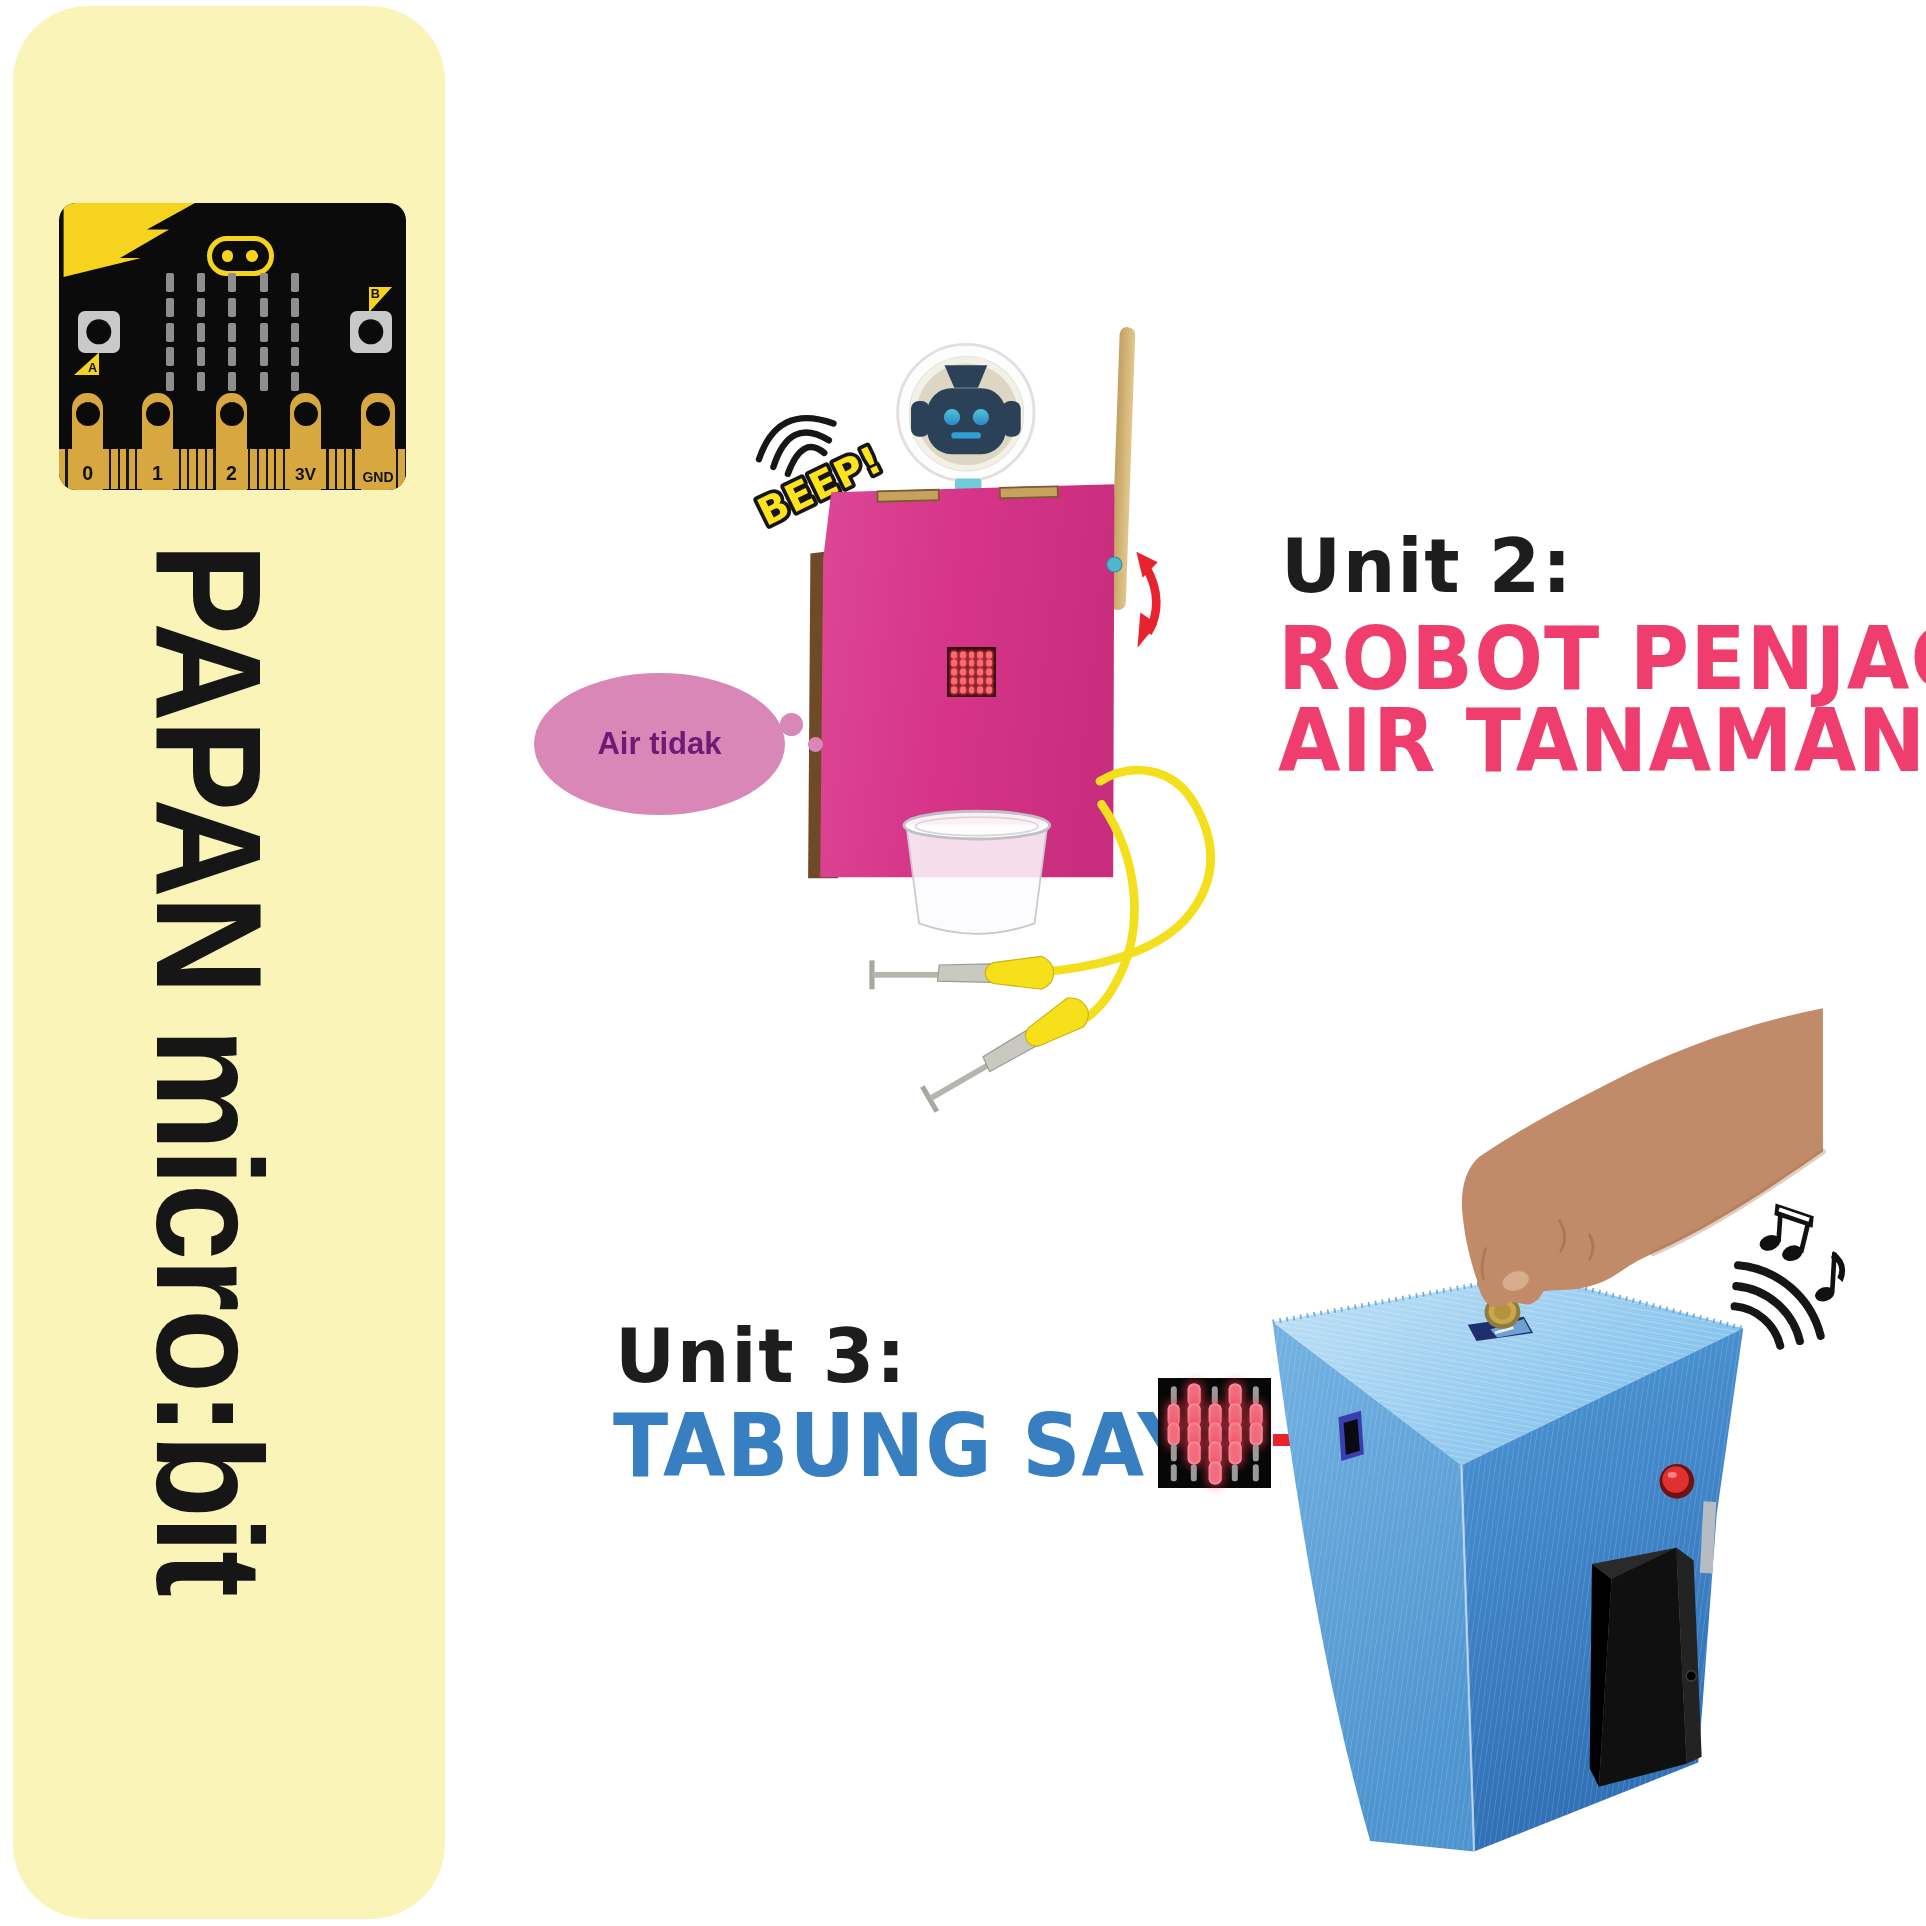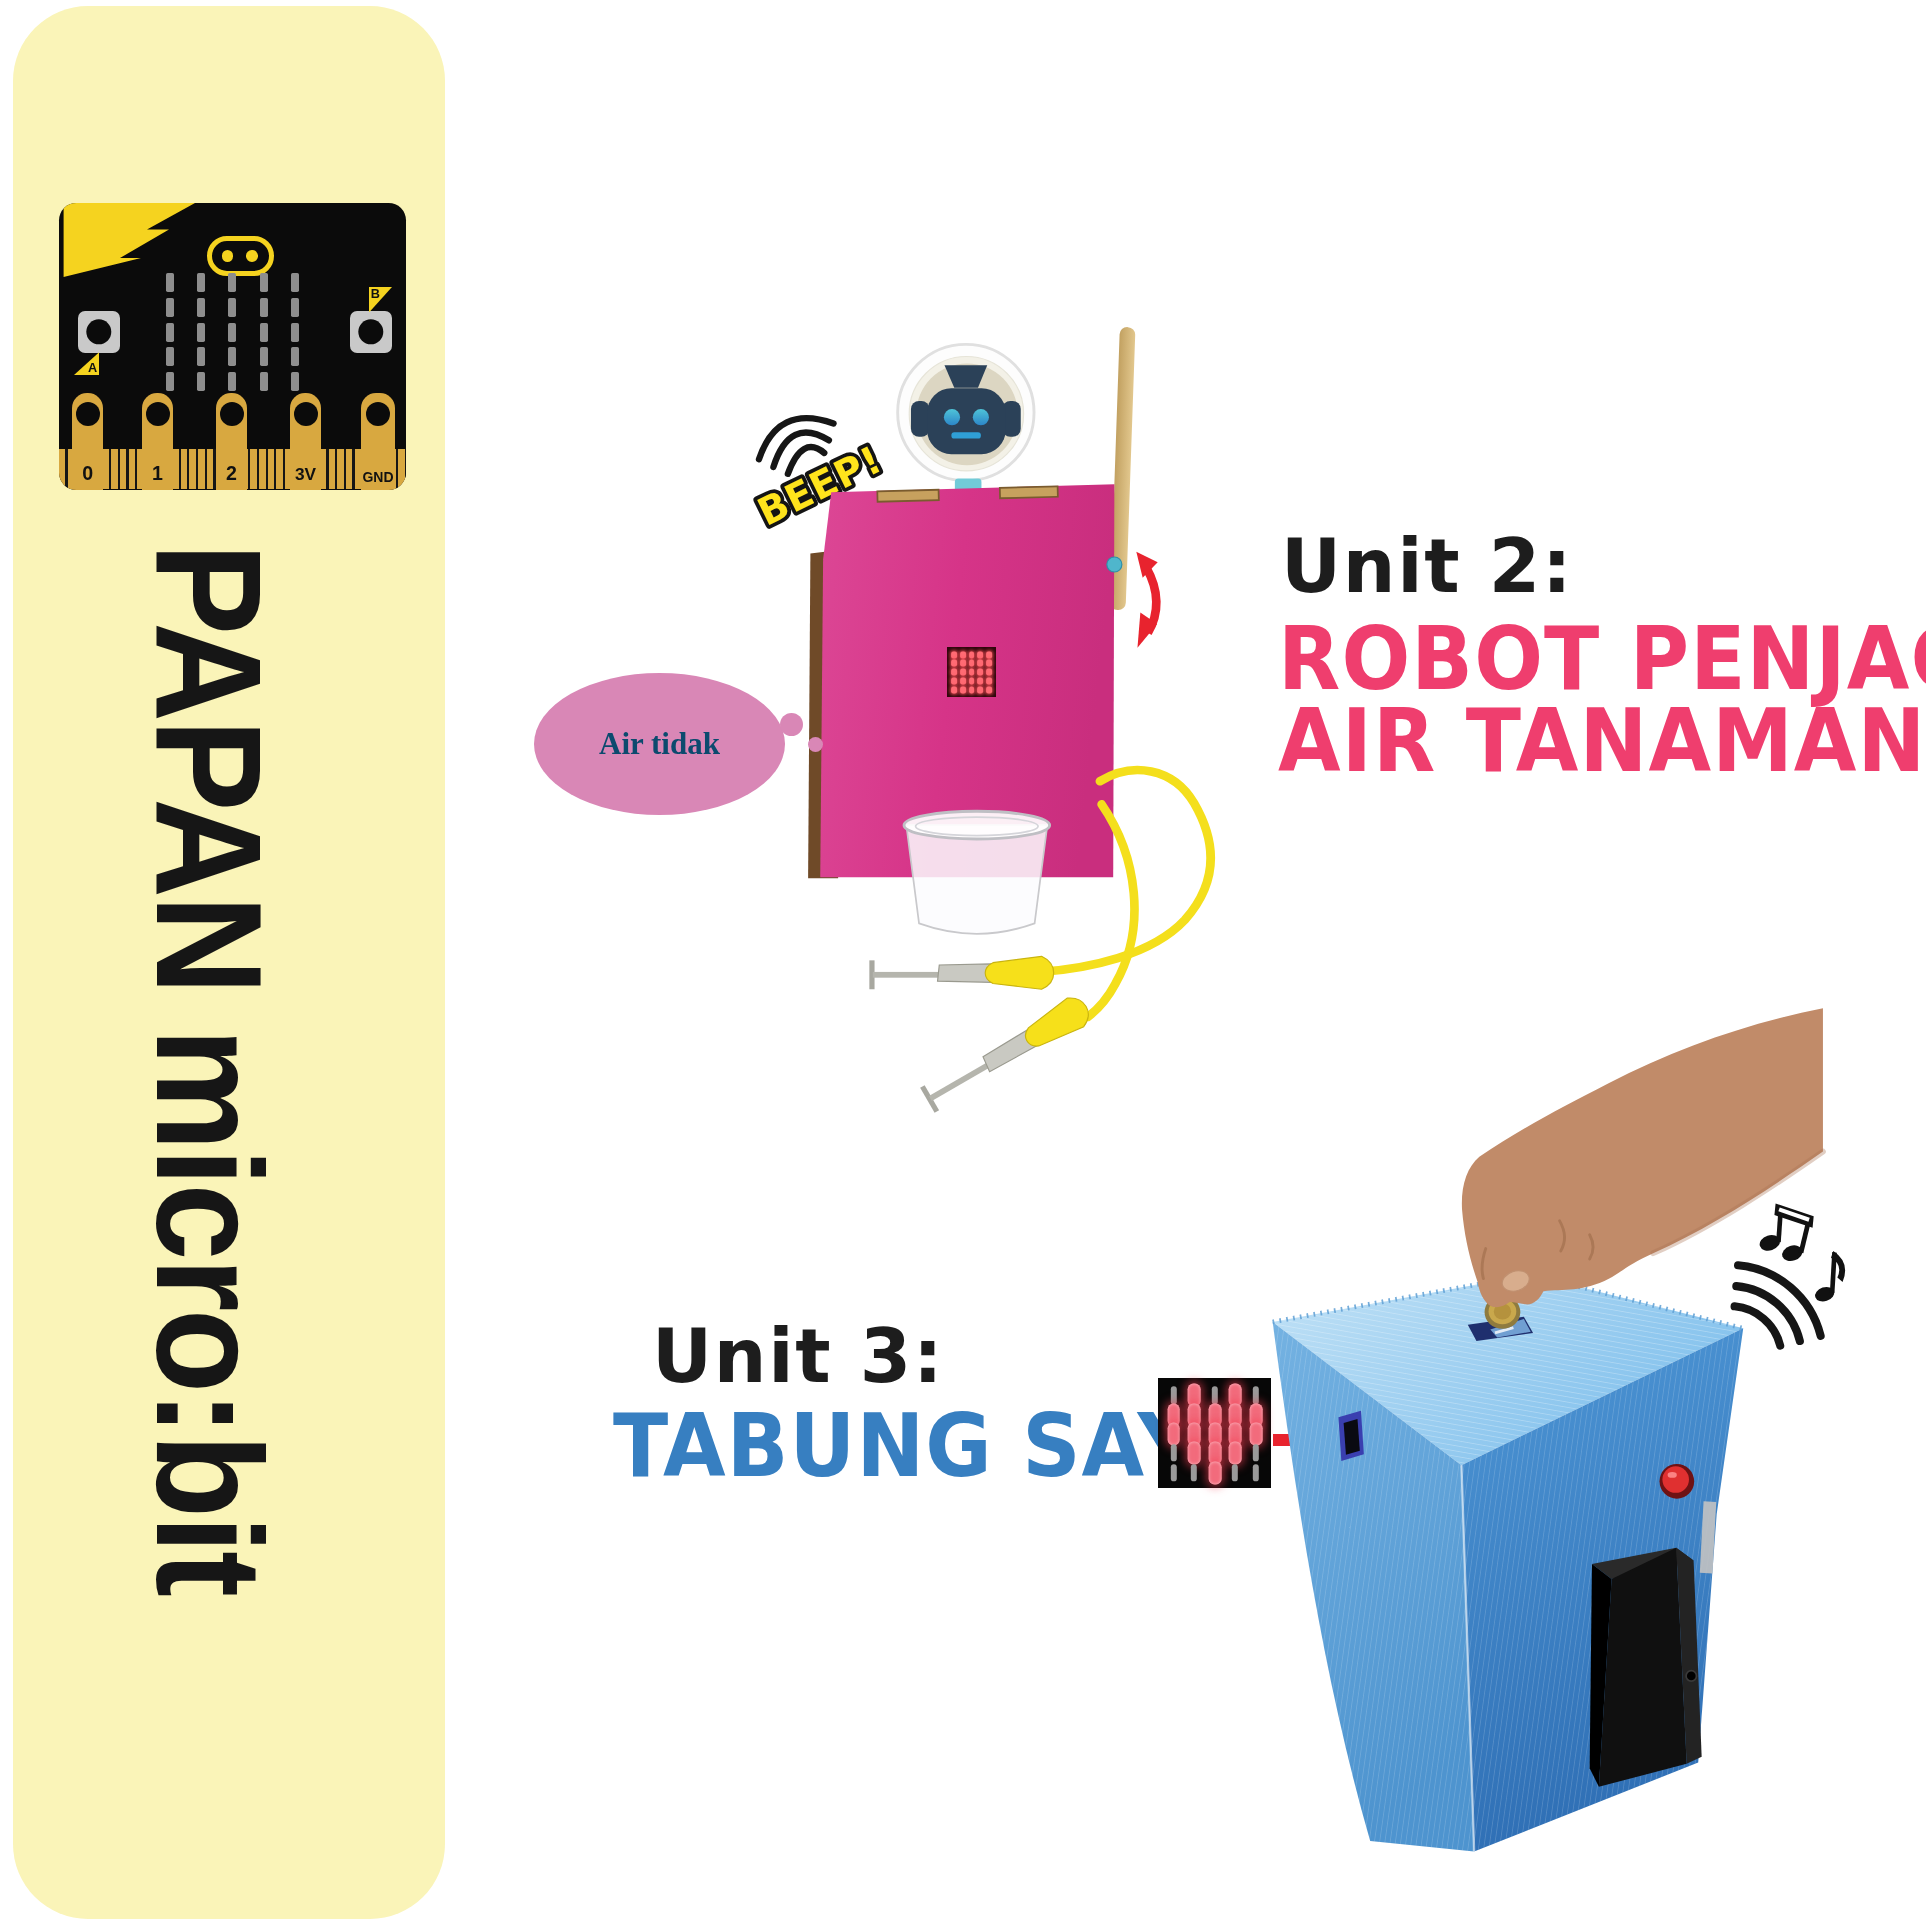--- a/index.html
+++ b/index.html
@@ -45,28 +45,28 @@
              color:#111;font-weight:bold;}
 
   
   .heading{font-family:"DejaVu Sans",sans-serif;font-weight:700;font-size:74px;color:#1D1D1D;
            letter-spacing:1.7px;white-space:nowrap;}
   .big-title{font-family:"DejaVu Sans",sans-serif;font-weight:700;font-size:88px;
              letter-spacing:1.2px;white-space:nowrap;transform:scaleX(.92);transform-origin:0 0;}
   #unit2-label{left:1281px;top:523px;}
   #unit2-line1{left:1278px;top:607px;color:#EF3E6E;}
   #unit2-line2{left:1278px;top:689px;color:#EF3E6E;}
-  #unit3-label{left:652px;top:1313px;}
+  #unit3-label{left:615px;top:1313px;}
   #unit3-title{left:613px;top:1394px;color:#377FC1;}
 
   
   #bubble{left:534px;top:673px;width:251px;height:142px;background:#D987B6;border-radius:50%;
           display:flex;align-items:center;justify-content:center;text-align:center;}
-  #bubble .txt{font-family:Liberation Serif, serif;font-weight:700;font-size:31px;
-               color:#0c4a6e;line-height:1.25;}
+  #bubble .txt{font-family:Liberation Sans, sans-serif;font-weight:700;font-size:31px;
+               color:#701a75;line-height:1.25;}
   .bubble-dot{background:#D987B6;border-radius:50%;}
   #bubble-dot1{left:780px;top:713px;width:23px;height:23px;}
   #bubble-dot2{left:808px;top:737px;width:15px;height:15px;}
 
   
   .matrix{background:#070707;}
   #unit3-matrix{left:1158px;top:1378px;width:113px;height:110px;}
   #chest-matrix{left:947px;top:647px;width:49px;height:50px;background:#2E070C;}
   .led-on{position:absolute;width:12.7px;height:23px;background:#F26B7C;border-radius:5.8px;
           transform:translate(-50%,-50%);

